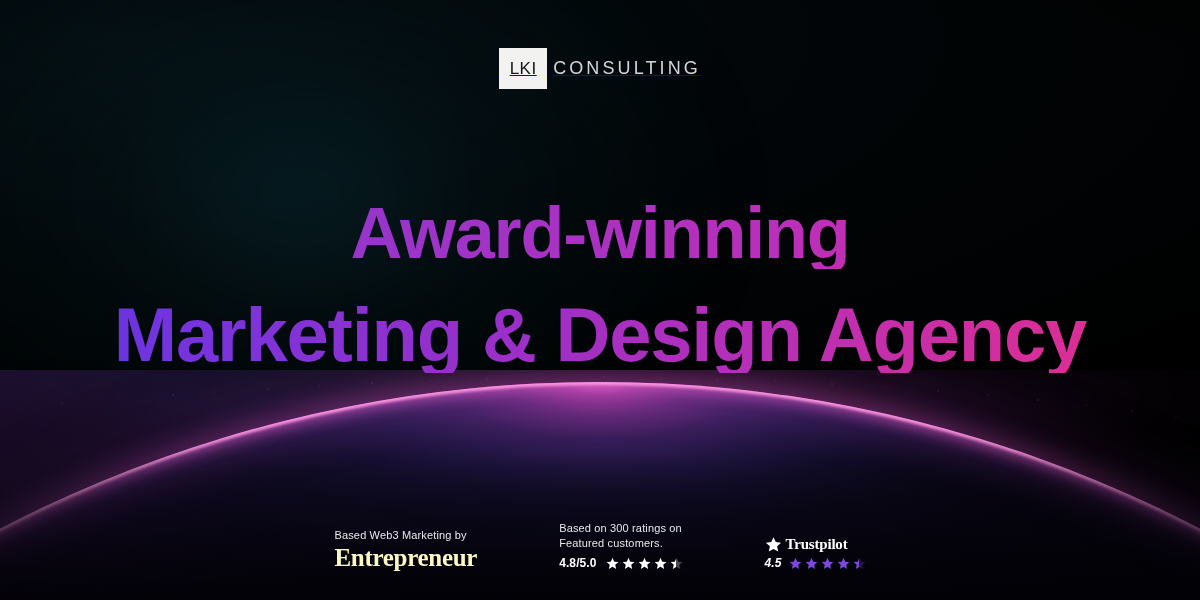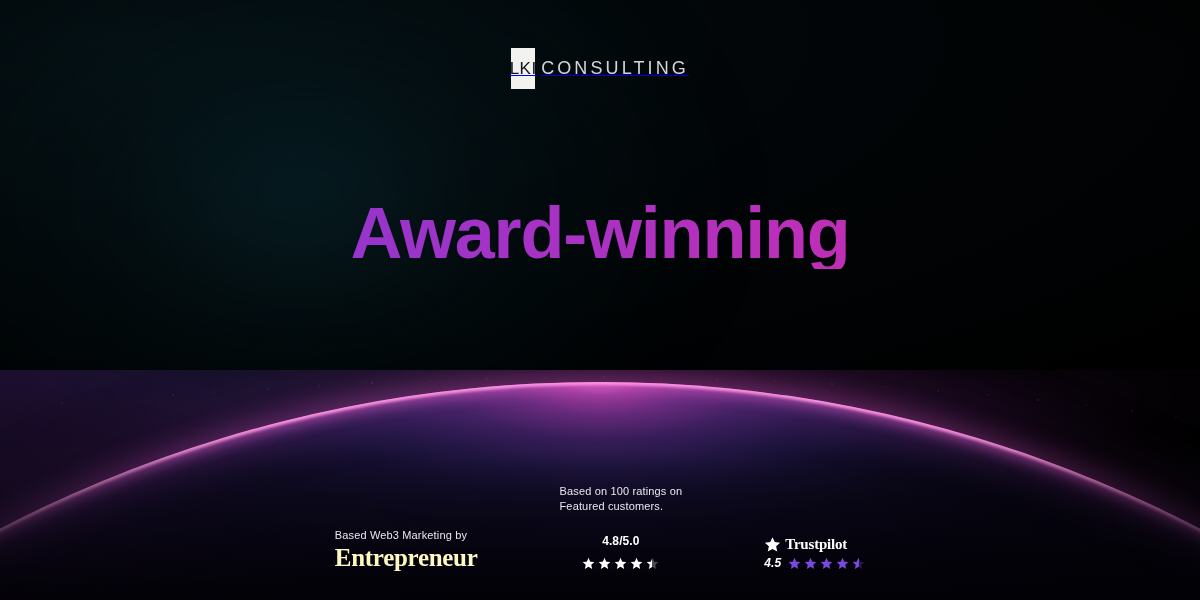--- a/index.html
+++ b/index.html
@@ -137,21 +137,21 @@
     display: flex;
     justify-content: center;
     align-items: center;
   }
   .logo {
     display: flex;
     align-items: stretch;
     height: 41px;
   }
   .logo-mark {
-    width: 24px;
+    width: 48px;
     height: 41px;
     background: #f2f2f0;
     color: #15151a;
     display: flex;
     align-items: center;
     justify-content: center;
     font-size: 17px;
     font-weight: 400;
     letter-spacing: 0.5px;
     font-family: "Liberation Sans", sans-serif;
@@ -223,22 +223,21 @@
     font-family: "Liberation Serif", serif;
     font-size: 25px;
     font-weight: 700;
     line-height: 1;
     letter-spacing: -0.3px;
   }
   .rating-row {
     display: flex;
     align-items: center;
     gap: 9px;
-    margin-top: 20px;
-    flex-direction: column;
+    margin-top: 5px;
   }
   .rating-value {
     color: #ffffff;
     font-size: 12px;
     font-weight: 700;
     letter-spacing: 0.1px;
     font-family: "Liberation Sans", sans-serif;
   }
   .stars {
     display: flex;
@@ -323,31 +322,32 @@
 
   <div class="logo-bar">
     <a class="logo" href="#">
       <span class="logo-mark">LKI</span>
       <span class="logo-word">CONSULTING</span>
     </a>
   </div>
 
   <h1 class="headline">
     <span class="headline-line headline-line-1">Award-winning</span>
+    <span class="headline-line headline-line-2">Marketing &amp; Design Agency</span>
   </h1>
 
   <div class="badges">
 
     <div class="badge">
       <div class="badge-kicker">Based Web3 Marketing by</div>
       <div class="badge-entrepreneur">Entrepreneur</div>
     </div>
 
     <div class="badge">
-      <div class="badge-kicker">Based on 100 ratings on</div>
+      <div class="badge-kicker">Based on 300 ratings on</div>
       <div class="badge-kicker">Featured customers.</div>
       <div class="rating-row">
         <span class="rating-value">4.8/5.0</span>
         <span class="stars">
             <svg width="13" height="13" viewBox="0 0 24 24">
               <polygon points="12,1.6 15.2,8.6 22.8,9.4 17.1,14.5 18.7,22 12,18.2 5.3,22 6.9,14.5 1.2,9.4 8.8,8.6" fill="#ffffff"></polygon>
             </svg>
             <svg width="13" height="13" viewBox="0 0 24 24">
               <polygon points="12,1.6 15.2,8.6 22.8,9.4 17.1,14.5 18.7,22 12,18.2 5.3,22 6.9,14.5 1.2,9.4 8.8,8.6" fill="#ffffff"></polygon>
             </svg>

